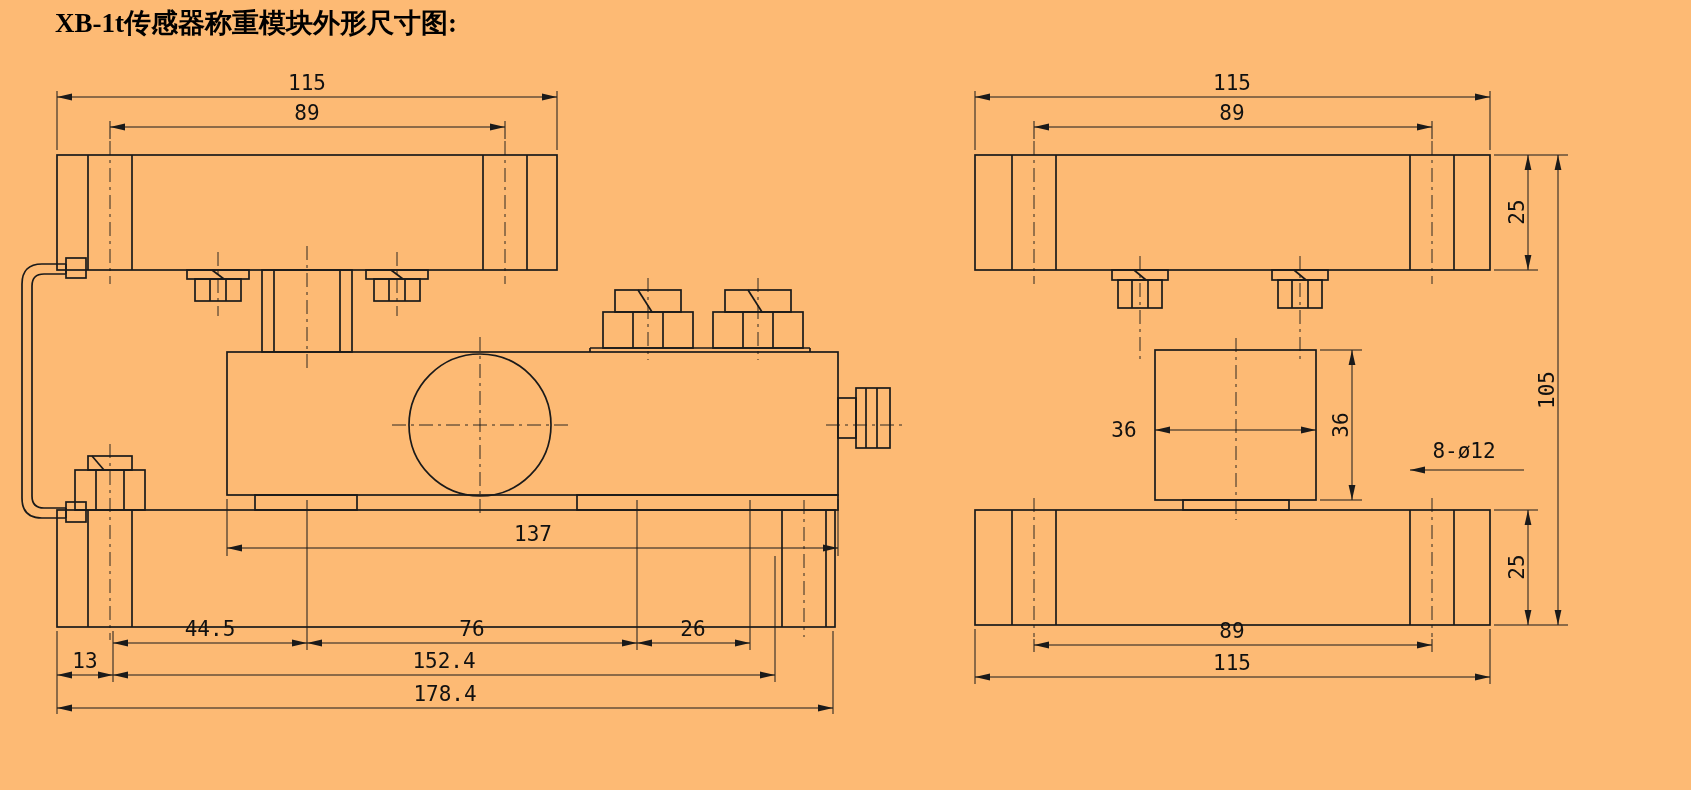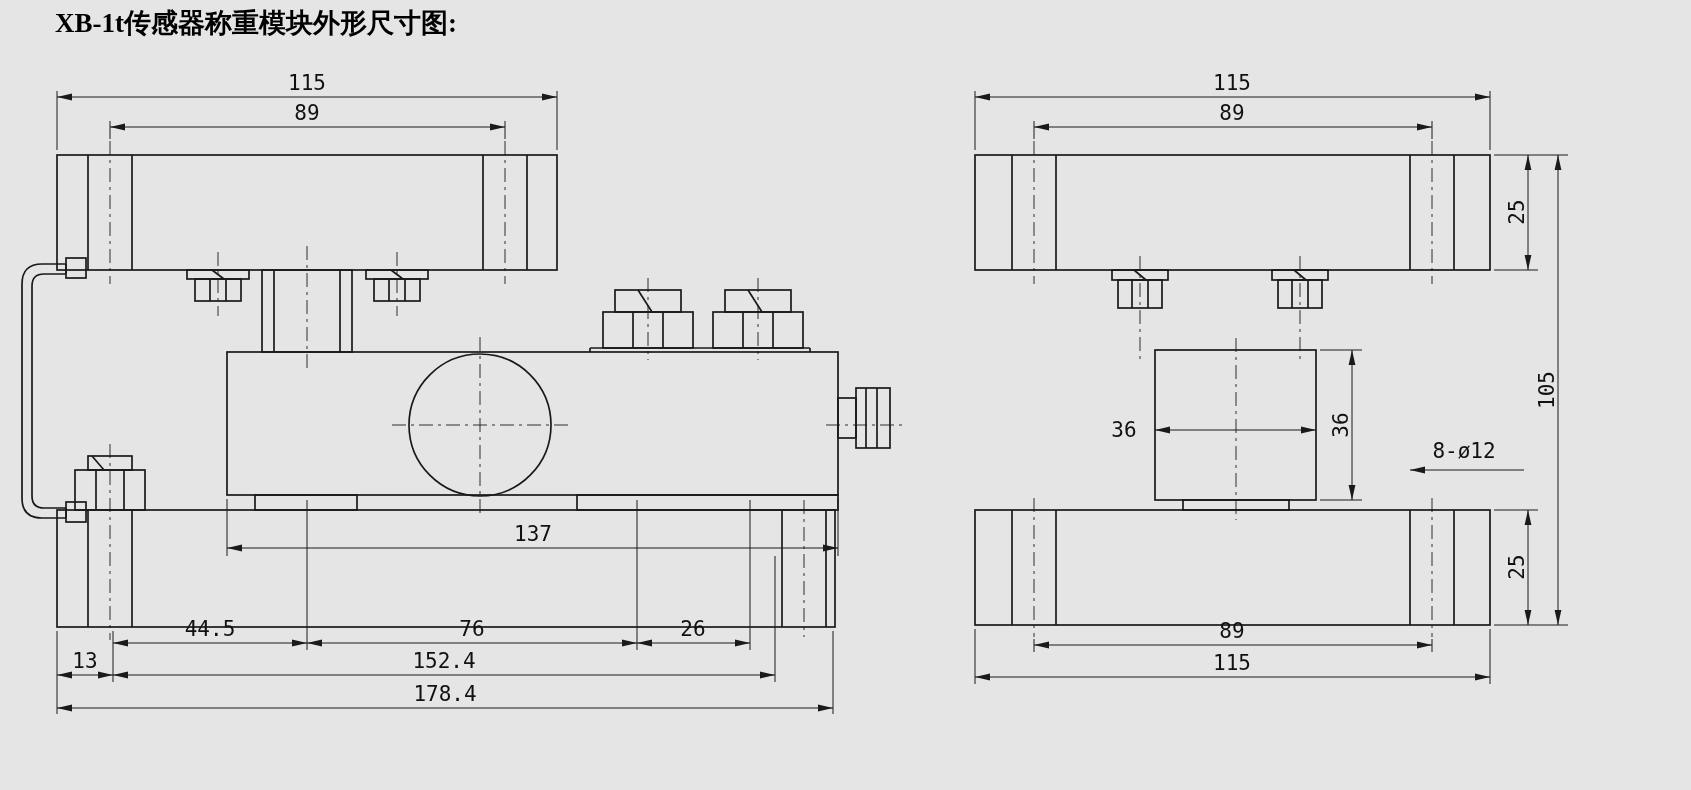--- a/index.html
+++ b/index.html
@@ -1,16 +1,16 @@
 <!DOCTYPE html>
 <html><head>
 <meta charset="utf-8">
 <style>
   html,body{margin:0;padding:0;background:#fff}
-  .wrap{position:relative;width:1691px;height:790px;background:#e5e5e5;overflow:hidden}
+  .wrap{position:relative;width:1691px;height:790px;background:#fdba74;overflow:hidden}
   svg{display:block}
   .o{stroke:#1a1a1a;stroke-width:1.7;fill:none;stroke-linecap:butt}
   .t{stroke:#1a1a1a;stroke-width:1;fill:none}
   .cl{stroke:#1a1a1a;stroke-width:.9;fill:none;stroke-dasharray:14 5 3 5}
   text.d{font-family:"DejaVu Sans Mono","Liberation Mono",monospace;font-size:21px;fill:#111;text-anchor:middle}
   text.title{font-family:"Liberation Serif","DejaVu Serif",serif;font-size:27px;font-weight:bold;fill:#000;text-anchor:start}
 </style>
 </head>
 <body>
 

